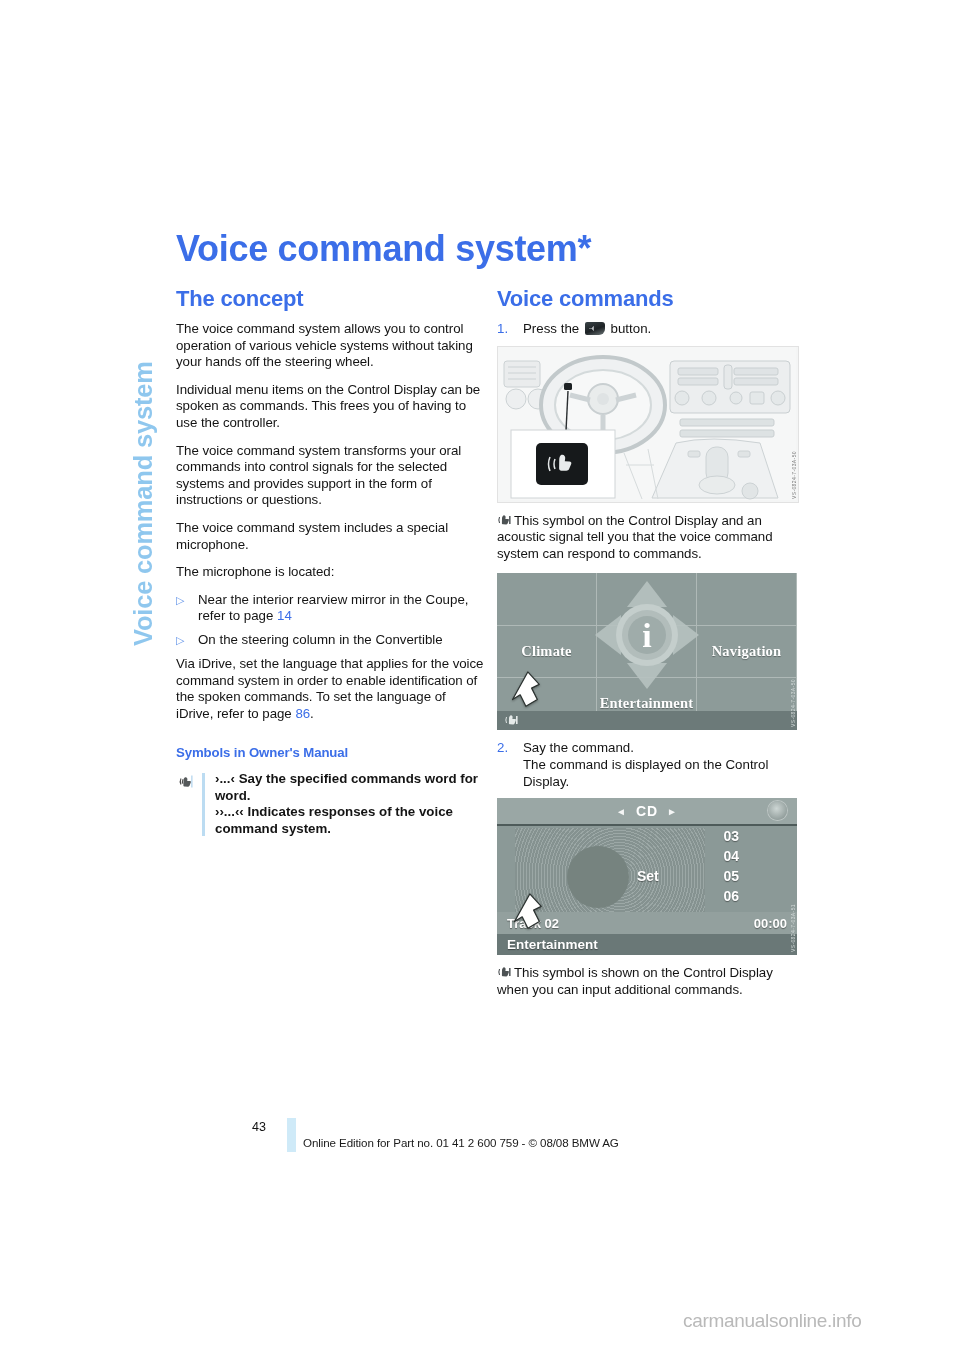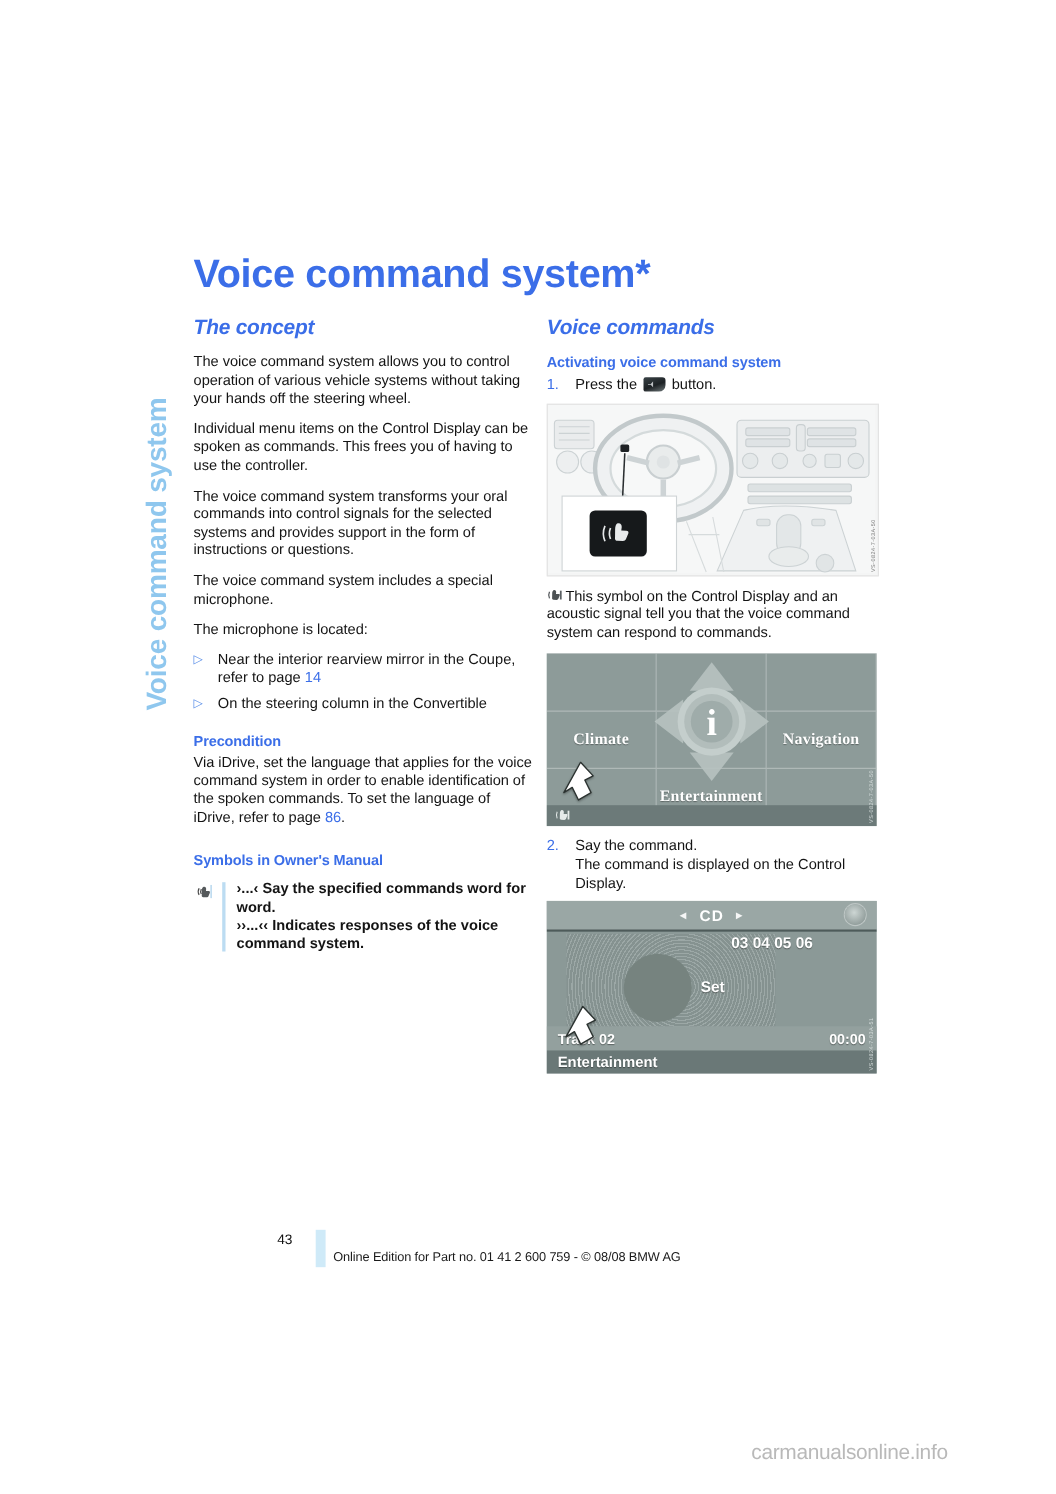--- a/index.html
+++ b/index.html
@@ -57,26 +57,25 @@
   .col {
     position: absolute;
     width: 310px;
     top: 288px;
   }
   .col-left  { left: 176px; }
   .col-right { left: 497px; }
 
   h2.sec {
     margin: 0 0 11px 0;
-    font-size: 19px;
+    font-size: 22px;
     font-weight: bold;
     color: #3b6ee8;
     letter-spacing: -0.2px;
     line-height: 22px;
-    font-style: italic;
   }
   h3.sub {
     margin: 16px 0 3px 0;
     font-size: 13.2px;
     font-weight: bold;
     color: #3b6ee8;
     letter-spacing: -0.1px;
     line-height: 17px;
   }
 
@@ -260,21 +259,21 @@
     width: 62px; height: 62px; border-radius: 50%;
     background: #76837f;
   }
   .cd-set {
     position: absolute; left: 140px; top: 44px;
     font-size: 14px; font-weight: bold; color: #fff;
     text-shadow: 0 1px 1px rgba(0,0,0,.4);
   }
   .cd-tracklist {
     position: absolute; right: 58px; top: 4px;
-    display: flex; flex-direction: row; gap: 4px;
+    display: flex; flex-direction: column; gap: 4px;
     font-size: 14px; font-weight: bold; line-height: 16px;
     text-align: right;
     text-shadow: 0 1px 1px rgba(0,0,0,.4);
   }
   .cd-trackrow {
     position: absolute; left: 0; right: 0; bottom: 21px; height: 22px;
     background: #93a09e;
     display: flex; align-items: center; justify-content: space-between;
     padding: 0 10px; box-sizing: border-box;
     font-size: 13px; font-weight: bold;
@@ -346,21 +345,20 @@
       <div class="bullet-row">
         <div class="bullet-mark">▷</div>
         <div class="bullet-text"><span>Near the interior rearview mirror in the Coupe, refer to page </span><span class="pagelink">14</span></div>
       </div>
       <div class="bullet-row">
         <div class="bullet-mark">▷</div>
         <div class="bullet-text">On the steering column in the Convertible</div>
       </div>
     </div>
 
-    <h3 class="sub">Precondition</h3>
     <p class="body"><span>Via iDrive, set the language that applies for the voice command system in order to enable identification of the spoken commands. To set the language of iDrive, refer to page </span><span class="pagelink">86</span><span>.</span></p>
 
     <h3 class="sub" style="margin-top:22px;">Symbols in Owner's Manual</h3>
 
     <div class="symbol-block">
       <div class="symbol-glyph">
         <svg width="17" height="17" viewBox="0 0 17 17">
           <path d="M3 5.5 Q1.4 8.5 3 11.5" stroke="#4a4a4a" stroke-width="1.1" fill="none"></path>
           <path d="M5 6.2 Q3.9 8.5 5 10.8" stroke="#4a4a4a" stroke-width="1.1" fill="none"></path>
           <path d="M7.2 4.2 c1.6-.3 2.3 1 2.2 2.1 l-.2 1.7 2.6.1 c.9 0 1.3.7 1 1.4 l-1.3 3.2 c-.3.7-.9 1-1.6 1 l-3.2-.1 c-.8 0-1.3-.5-1.3-1.2 l.1-5 c0-1.5.6-2.9 1.7-3.2 z" fill="#55595b"></path>
@@ -372,21 +370,20 @@
         <span>›...‹ Say the specified commands word for word.</span><br>
         <span>››...‹‹ Indicates responses of the voice command system.</span>
       </div>
     </div>
   </div>
 
   <div class="col col-right">
 
     <h2 class="sec">Voice commands</h2>
 
-    <h3 class="sub" style="margin-top:0;margin-bottom:4px;">Activating voice command system</h3>
 
     <div class="step-row">
       <div class="step-num">1.</div>
       <div class="step-text"><span>Press the </span><span class="btn-sym"></span><span> button.</span></div>
     </div>
 
     <div class="figure fig-cockpit">
       <svg width="298" height="153" viewBox="0 0 298 153" style="display:block">
         <rect width="298" height="153" fill="#f6f7f7"></rect>
 
@@ -539,20 +536,25 @@
         <span>Entertainment</span>
       </div>
 
       <svg class="arrow-white" style="left:12px;top:95px;" viewBox="0 0 34 42">
         <path d="M21 1 L33 14 L25 18 L31 30 L19 37 L13 25 L5 30 Z" fill="#ffffff" stroke="#2b3230" stroke-width="1.3" stroke-linejoin="round"></path>
       </svg>
 
       <div class="fig-caption-vert" style="color:#d5dcdb">VS-0824-7-03A-51</div>
     </div>
 
+    <p class="body"><span class="voice-sym"><svg width="15" height="14" viewBox="0 0 15 14">
+           <path d="M2.5 4 Q1.2 7 2.5 10" stroke="#3c4144" stroke-width="1" fill="none"></path>
+           <path d="M6.5 2.4 c1.5-.3 2.2 .9 2.1 2 l-.2 1.6 2.5.1 c.9 0 1.2.6.9 1.3 l-1.2 3 c-.3.7-.9 1-1.5 1 l-3-.1 c-.7 0-1.2-.5-1.2-1.1 l.1-4.7 c0-1.4.6-2.8 1.5-3.1 z" fill="#4d5254"></path>
+           <rect x="12" y="3" width="1.6" height="8" fill="#5b6063"></rect>
+         </svg></span><span>This symbol is shown on the Control Display when you can input additional commands.</span></p>
   </div>
 
   <div class="folio">43</div>
   <div class="folio-rule"></div>
   <div class="footer-note">Online Edition for Part no. 01 41 2 600 759 - © 08/08 BMW AG</div>
 
   <div class="watermark">carmanualsonline.info</div>
 </div>
 
 </body></html>

